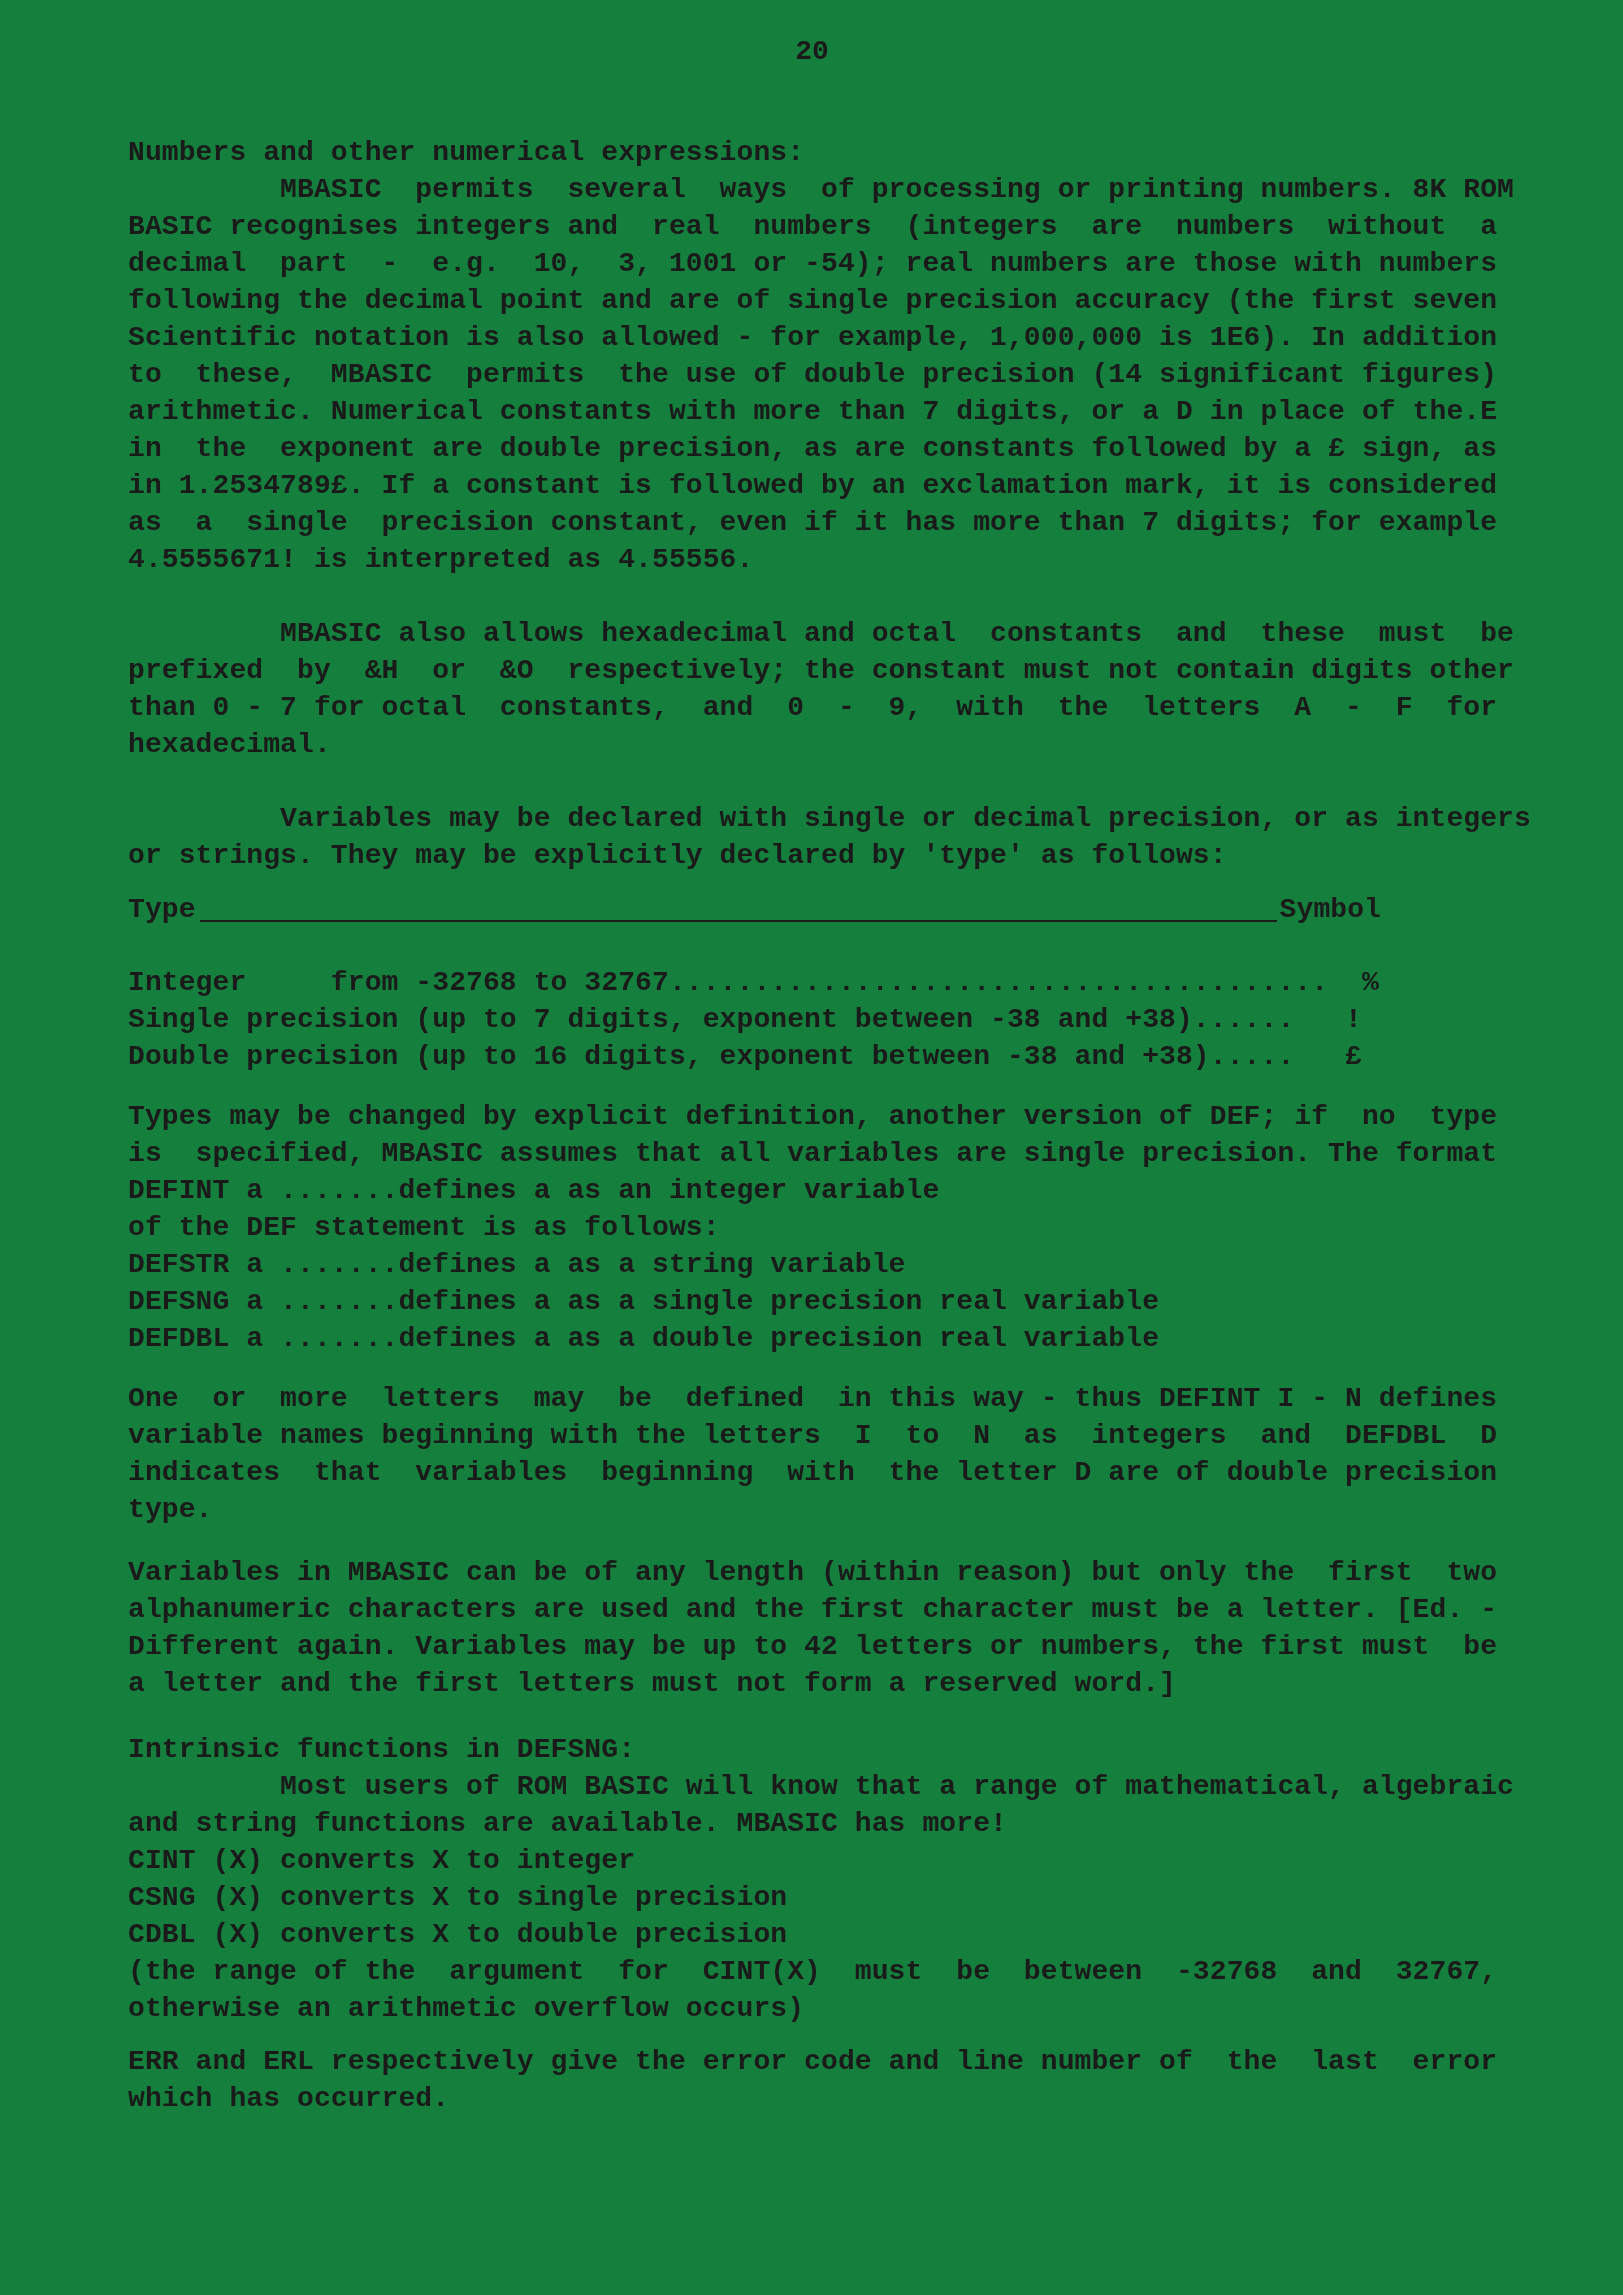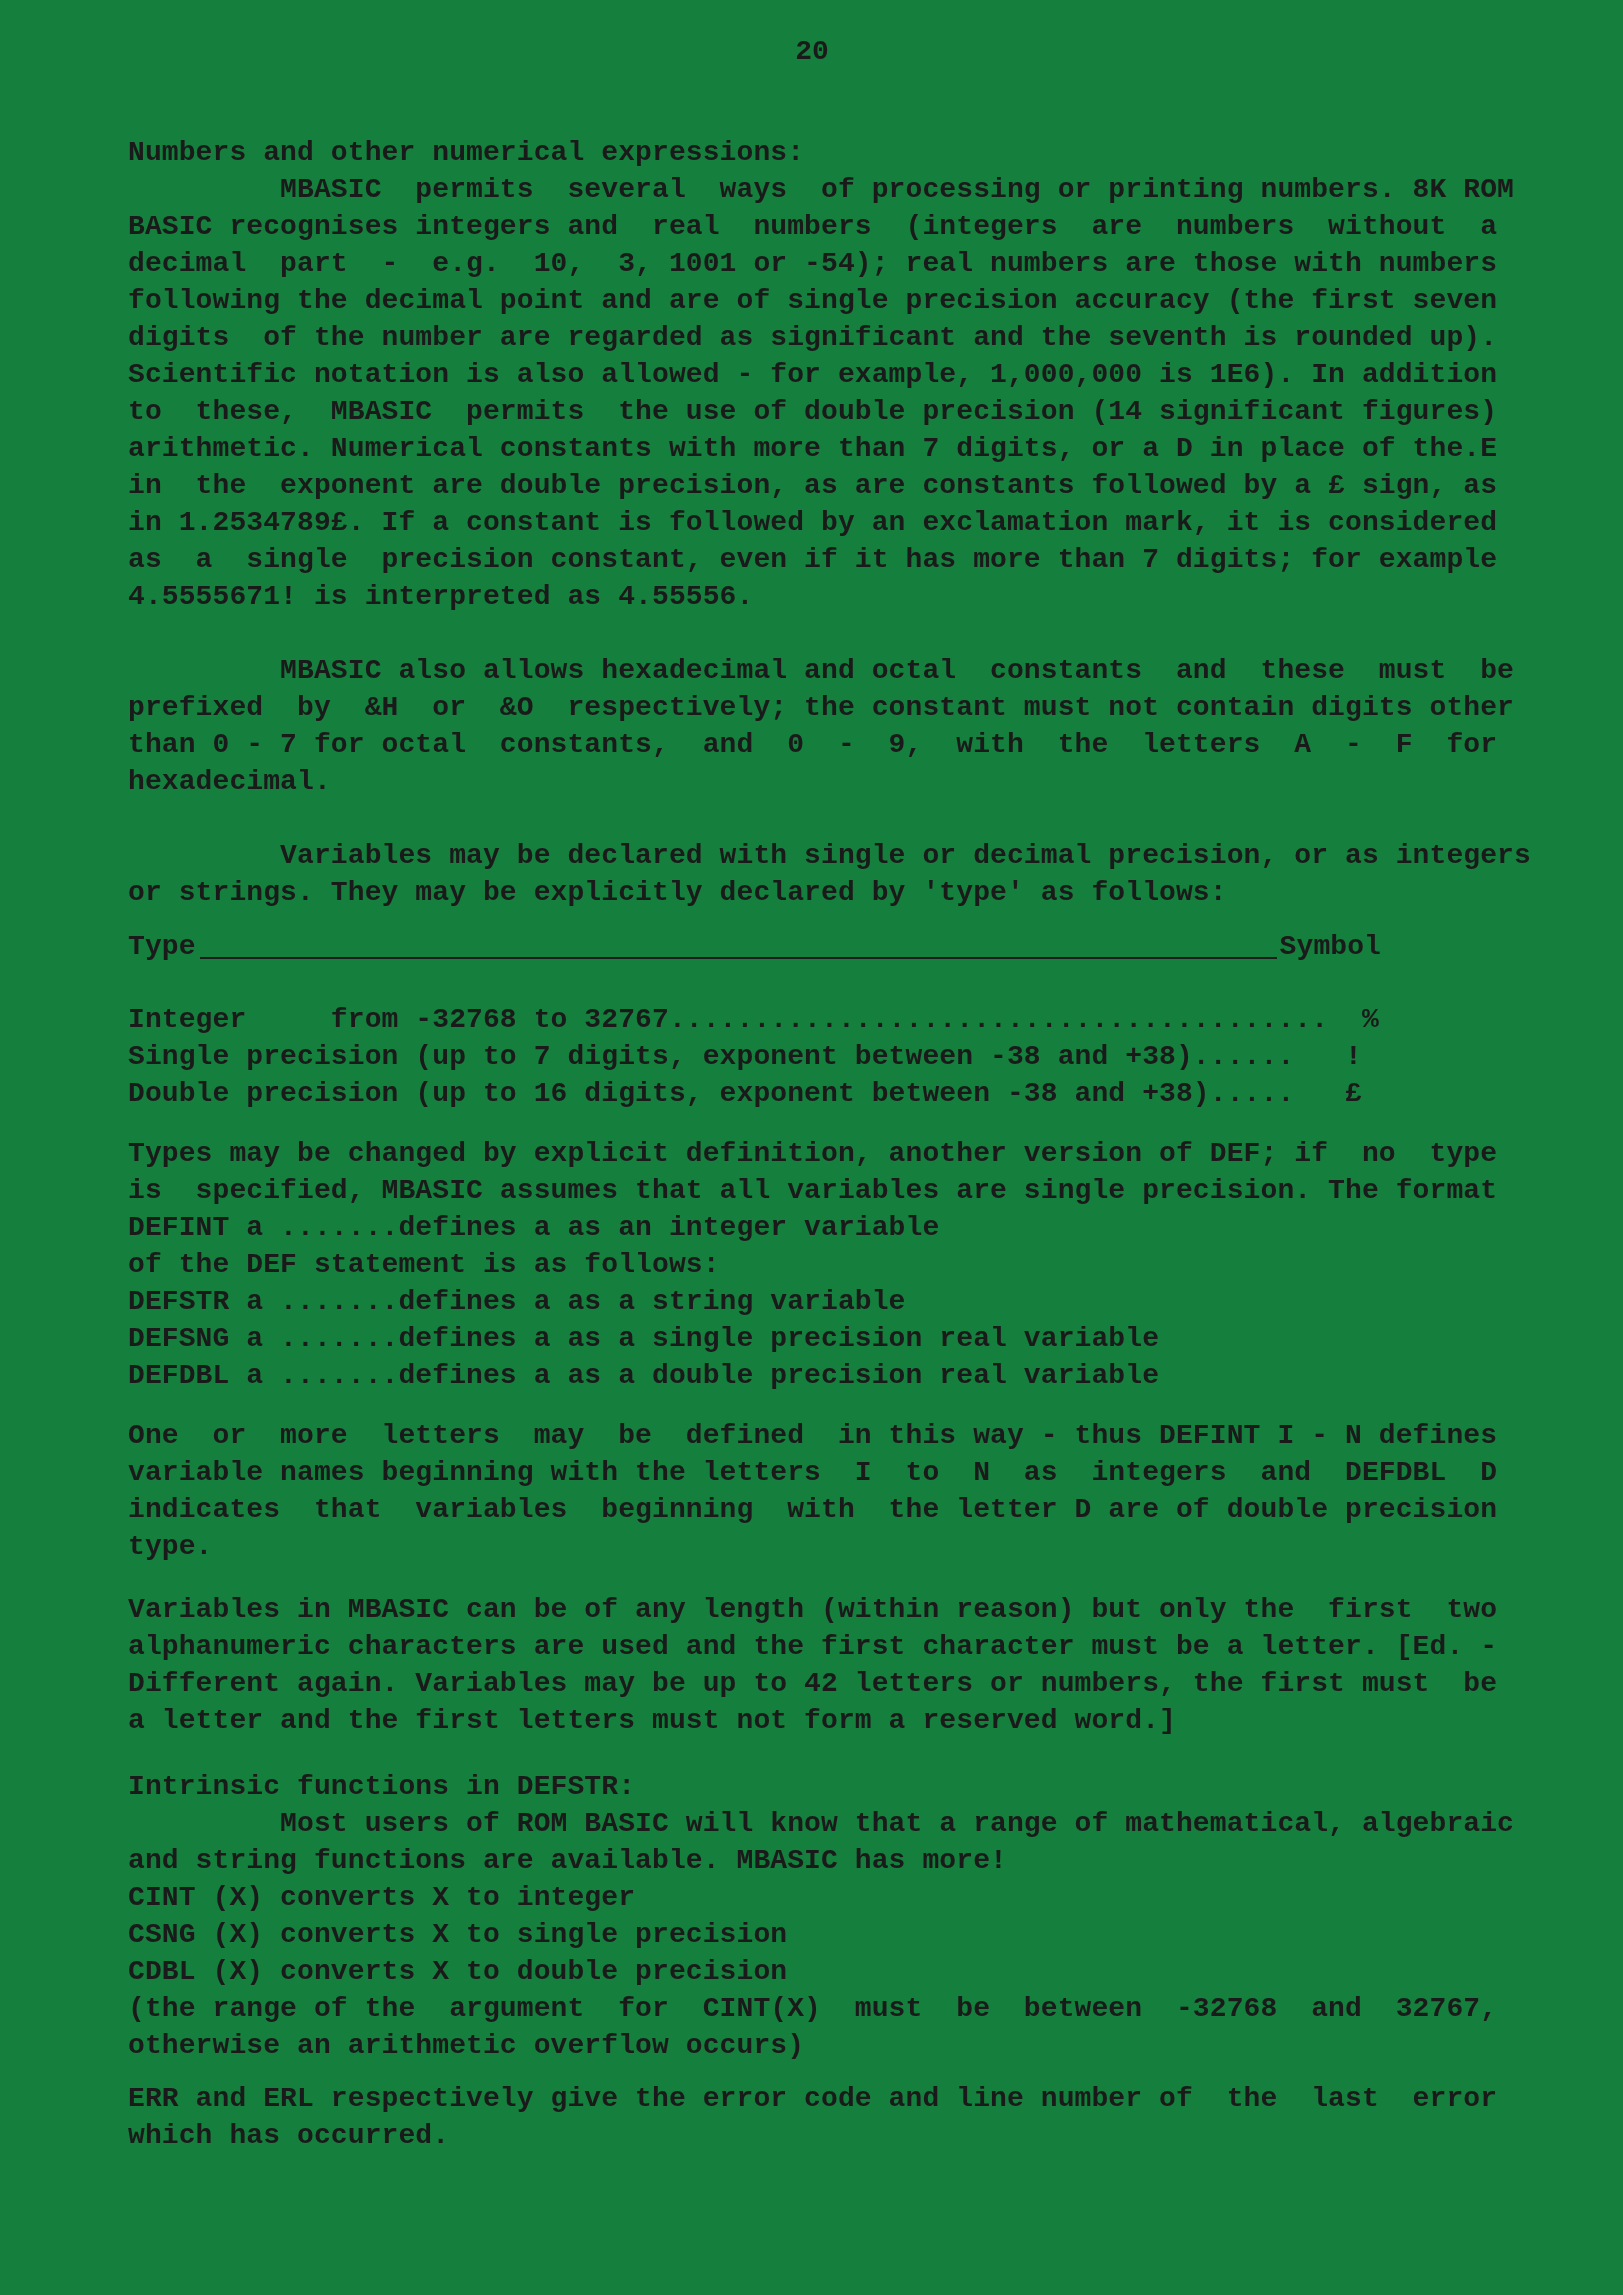--- a/index.html
+++ b/index.html
@@ -36,21 +36,20 @@
 
 <div class="page">
   <div class="page-number">20</div>
   <div class="content" id="content">
       <div class="block" style="margin-top: 0px;">
         <div class="line">Numbers and other numerical expressions:</div>
         <div class="line">         MBASIC  permits  several  ways  of processing or printing numbers. 8K ROM</div>
         <div class="line">BASIC recognises integers and  real  numbers  (integers  are  numbers  without  a</div>
         <div class="line">decimal  part  -  e.g.  10,  3, 1001 or -54); real numbers are those with numbers</div>
         <div class="line">following the decimal point and are of single precision accuracy (the first seven</div>
-        <div class="line">digits  of the number are regarded as significant and the seventh is rounded up).</div>
         <div class="line">Scientific notation is also allowed - for example, 1,000,000 is 1E6). In addition</div>
         <div class="line">to  these,  MBASIC  permits  the use of double precision (14 significant figures)</div>
         <div class="line">arithmetic. Numerical constants with more than 7 digits, or a D in place of the.E</div>
         <div class="line">in  the  exponent are double precision, as are constants followed by a £ sign, as</div>
         <div class="line">in 1.2534789£. If a constant is followed by an exclamation mark, it is considered</div>
         <div class="line">as  a  single  precision constant, even if it has more than 7 digits; for example</div>
         <div class="line">4.5555671! is interpreted as 4.55556.</div>
       </div>
       <div class="block" style="margin-top: 37px;">
         <div class="line">         MBASIC also allows hexadecimal and octal  constants  and  these  must  be</div>
@@ -87,21 +86,21 @@
         <div class="line">indicates  that  variables  beginning  with  the letter D are of double precision</div>
         <div class="line">type.</div>
       </div>
       <div class="block" style="margin-top: 26px;">
         <div class="line">Variables in MBASIC can be of any length (within reason) but only the  first  two</div>
         <div class="line">alphanumeric characters are used and the first character must be a letter. [Ed. -</div>
         <div class="line">Different again. Variables may be up to 42 letters or numbers, the first must  be</div>
         <div class="line">a letter and the first letters must not form a reserved word.]</div>
       </div>
       <div class="block" style="margin-top: 28.5px;">
-        <div class="line">Intrinsic functions in DEFSTR:</div>
+        <div class="line">Intrinsic functions in DEFSNG:</div>
         <div class="line">         Most users of ROM BASIC will know that a range of mathematical, algebraic</div>
         <div class="line">and string functions are available. MBASIC has more!</div>
         <div class="line">CINT (X) converts X to integer</div>
         <div class="line">CSNG (X) converts X to single precision</div>
         <div class="line">CDBL (X) converts X to double precision</div>
         <div class="line">(the range of the  argument  for  CINT(X)  must  be  between  -32768  and  32767,</div>
         <div class="line">otherwise an arithmetic overflow occurs)</div>
       </div>
       <div class="block" style="margin-top: 16px;">
         <div class="line">ERR and ERL respectively give the error code and line number of  the  last  error</div>

